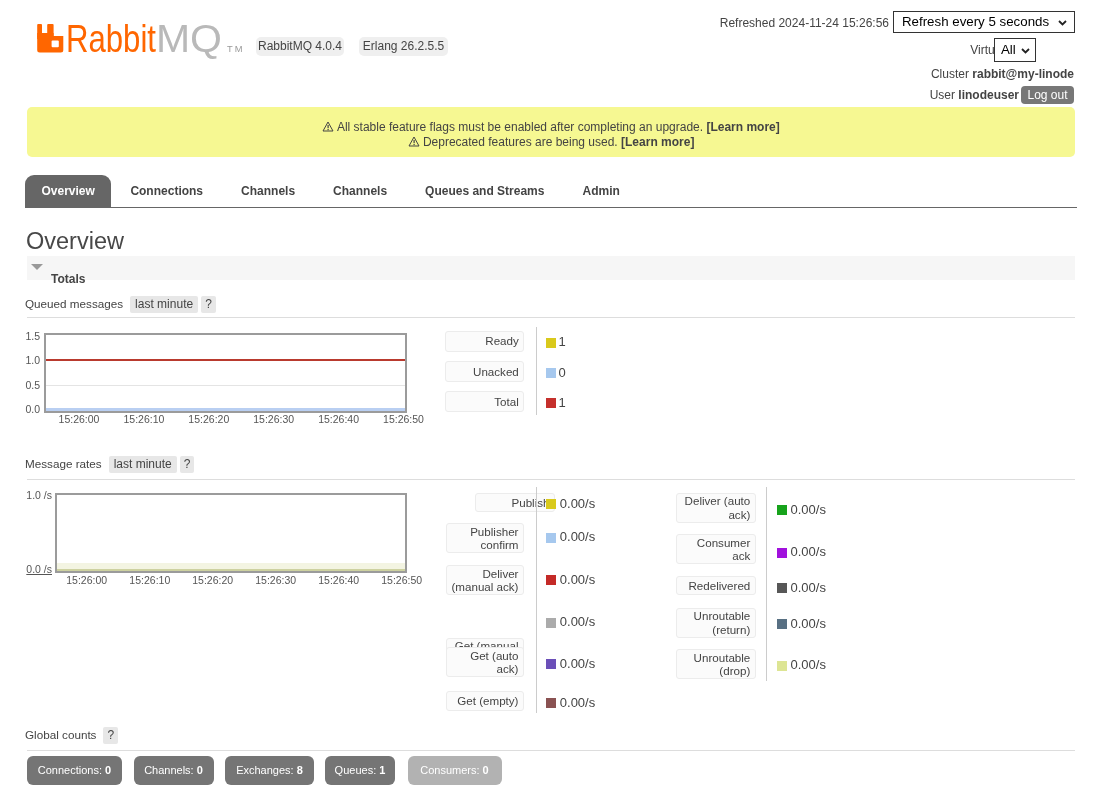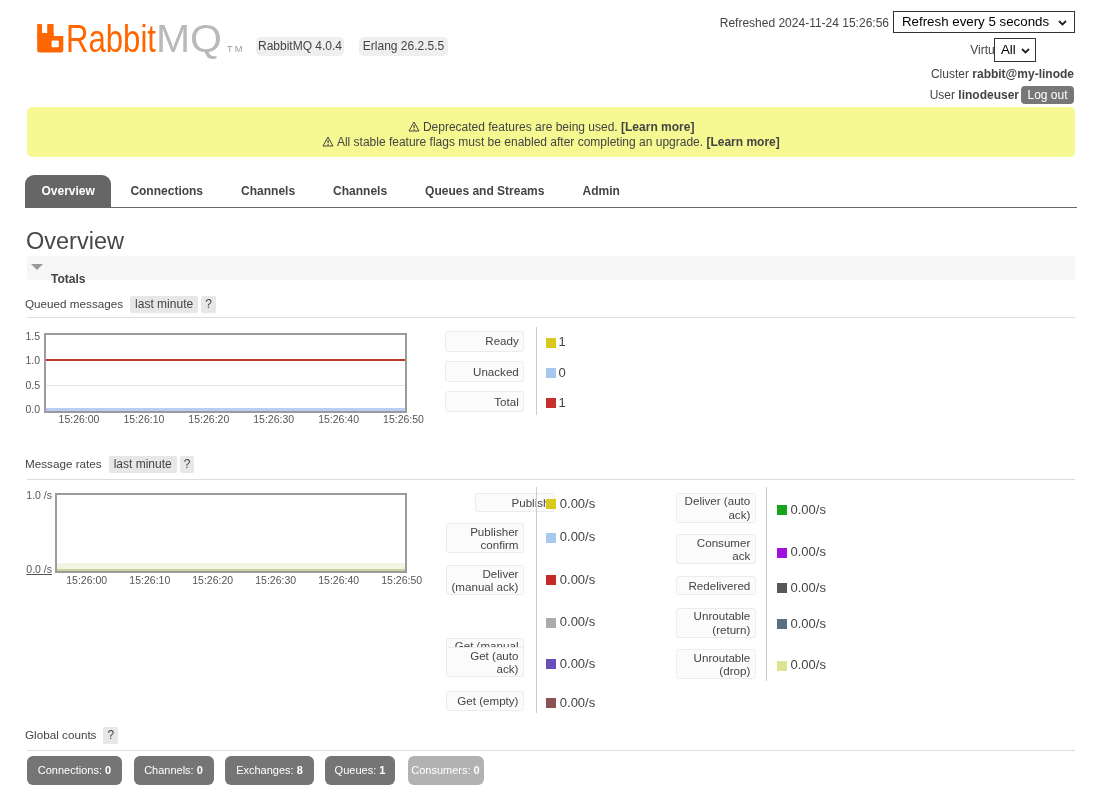--- a/index.html
+++ b/index.html
@@ -73,26 +73,26 @@
 </div>
 <div class="rhdr" style="right:20px; top:67px;">Cluster <span class="b">rabbit@my-linode</span></div>
 <div class="rhdr" style="right:75px; top:88px;">User <span class="b">linodeuser</span></div>
 <div class="logout">Log out</div>
 
 <div id="banner">
   <div><svg width="12" height="11" viewBox="0 0 12 11" style="vertical-align:-1px">
         <path d="M6 1 L11 10 L1 10 Z" fill="none" stroke="#444" stroke-width="1"></path>
         <rect x="5.5" y="4" width="1.2" height="3.2" fill="#444"></rect>
         <rect x="5.5" y="8" width="1.2" height="1.2" fill="#444"></rect>
-      </svg> Deprecated features are being used. <span class="b">[Learn more]</span></div>
+      </svg> All stable feature flags must be enabled after completing an upgrade. <span class="b">[Learn more]</span></div>
   <div><svg width="12" height="11" viewBox="0 0 12 11" style="vertical-align:-1px">
         <path d="M6 1 L11 10 L1 10 Z" fill="none" stroke="#444" stroke-width="1"></path>
         <rect x="5.5" y="4" width="1.2" height="3.2" fill="#444"></rect>
         <rect x="5.5" y="8" width="1.2" height="1.2" fill="#444"></rect>
-      </svg> All stable feature flags must be enabled after completing an upgrade. <span class="b">[Learn more]</span></div>
+      </svg> Deprecated features are being used. <span class="b">[Learn more]</span></div>
 </div>
 
 <div id="tabbar">
   <div class="tab sel-tab">Overview</div><div class="tab">Connections</div><div class="tab">Channels</div><div class="tab">Channels</div><div class="tab">Queues and Streams</div><div class="tab">Admin</div>
 </div>
 
 <div id="h1">Overview</div>
 
 <div id="totalsbar">
     <span class="tri"></span>
@@ -182,13 +182,13 @@
 <div class="lval" style="left:790.5px; top:615.5px;">0.00/s</div>
 <div class="lval" style="left:790.5px; top:657.2px;">0.00/s</div>
 
 <div class="secrow" style="top:725px;">Global counts<span class="badge q" style="margin-left:7px;">?</span></div>
 <div class="hr" style="top:750px;"></div>
 
 <div class="fbtn" style="left:27px;  width:95px;">Connections: <span class="b">0</span></div>
 <div class="fbtn" style="left:133.5px; width:80px;">Channels: <span class="b">0</span></div>
 <div class="fbtn" style="left:225px; width:89px;">Exchanges: <span class="b">8</span></div>
 <div class="fbtn" style="left:325px; width:70px;">Queues: <span class="b">1</span></div>
-<div class="fbtn dis" style="left:407.5px; width:76px;">Consumers: <span class="b">0</span></div>
+<div class="fbtn dis" style="left:407.5px; width:94px;">Consumers: <span class="b">0</span></div>
 
 </body></html>

